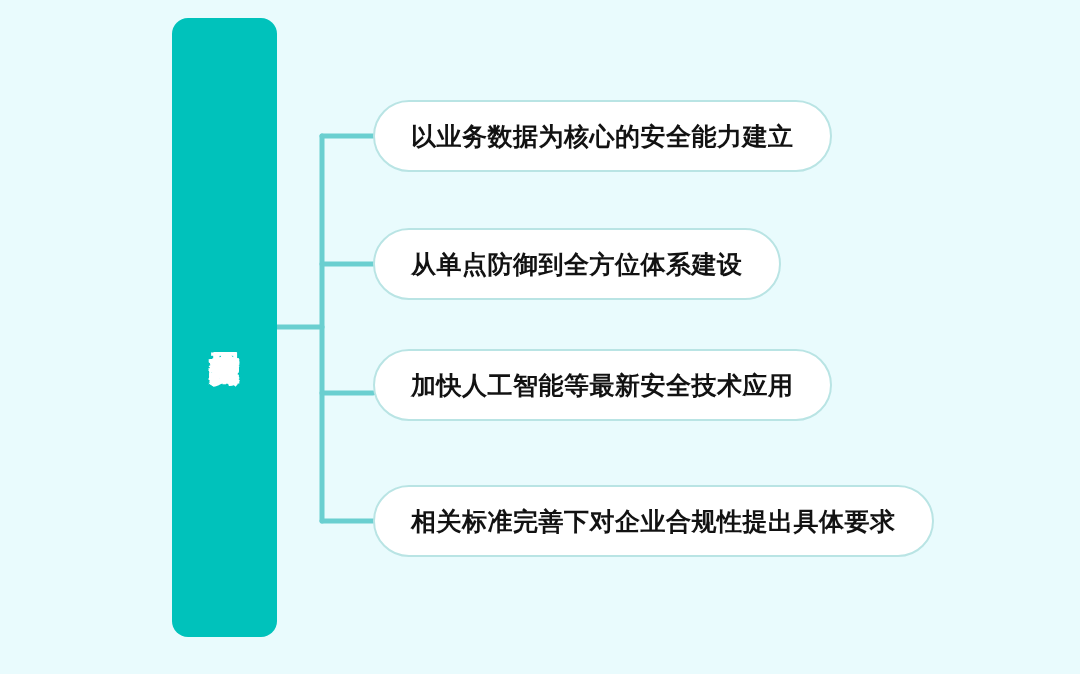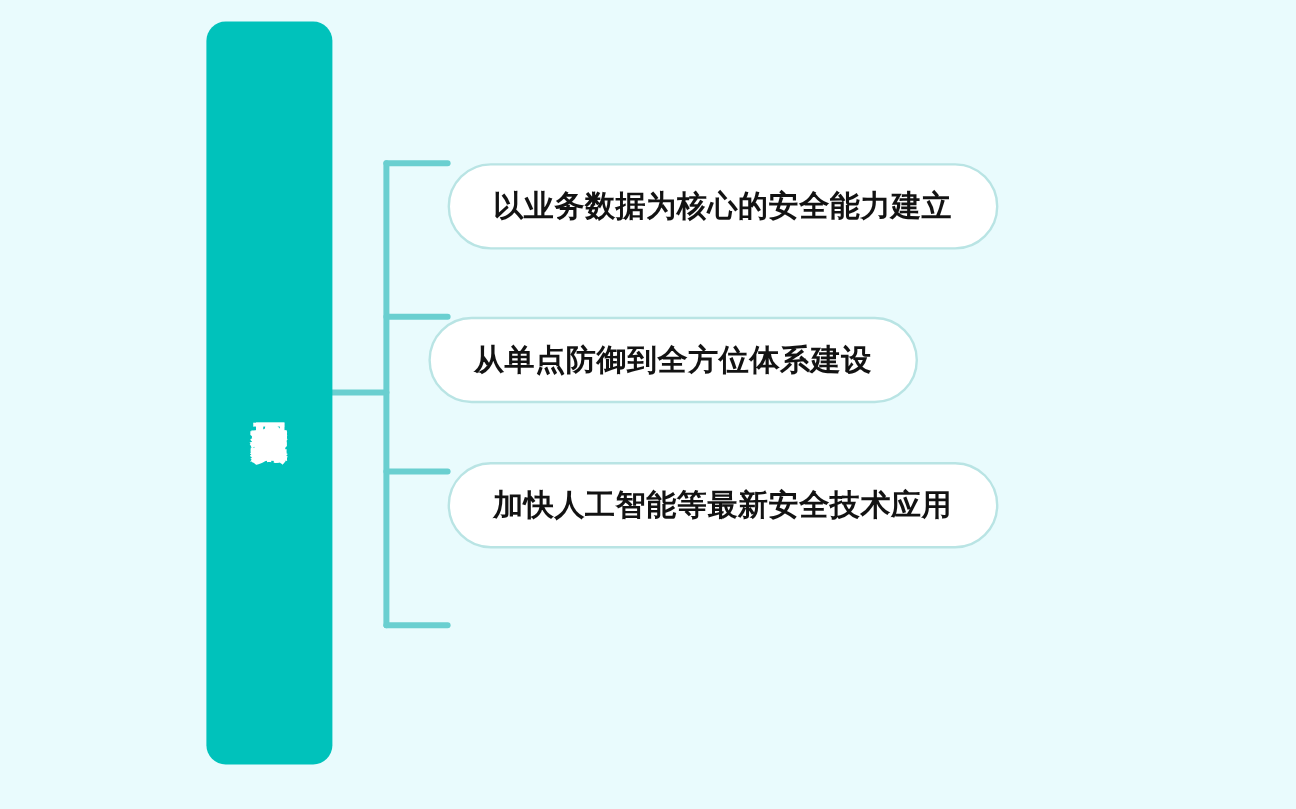--- a/index.html
+++ b/index.html
@@ -60,32 +60,31 @@
     position: absolute;
     height: 72px;
     background: #ffffff;
     border: 2px solid #b9e4e4;
     border-radius: 36px;
     box-sizing: border-box;
     display: flex;
     align-items: center;
     padding: 0 36px;
     white-space: nowrap;
-    margin-top: 36px;
   }
   .node-label {
     color: #121212;
     font-size: 25px;
     font-weight: bold;
     letter-spacing: 0.5px;
     line-height: 1;
   }
 
   #node-0 { left: 373px; top: 100px; }
-  #node-1 { left: 357px; top: 228px; justify-content: flex-end; }
+  #node-1 { left: 373px; top: 228px; justify-content: flex-end; }
   #node-2 { left: 373px; top: 349px; }
   #node-3 { left: 373px; top: 485px; }
 </style>
 </head>
 <body>
 
 <div id="canvas">
 
   <svg id="connectors" viewBox="0 0 1080 674" xmlns="http://www.w3.org/2000/svg">
     <g fill="none" stroke="#6acfd0" stroke-width="5" stroke-linecap="round" stroke-linejoin="round">
@@ -110,14 +109,17 @@
   </div>
 
   <div id="node-1" class="node-pill">
     <span class="node-label">从单点防御到全方位体系建设</span>
   </div>
 
   <div id="node-2" class="node-pill">
     <span class="node-label">加快人工智能等最新安全技术应用</span>
   </div>
 
+  <div id="node-3" class="node-pill">
+    <span class="node-label">相关标准完善下对企业合规性提出具体要求</span>
+  </div>
 
 </div>
 
 </body></html>

